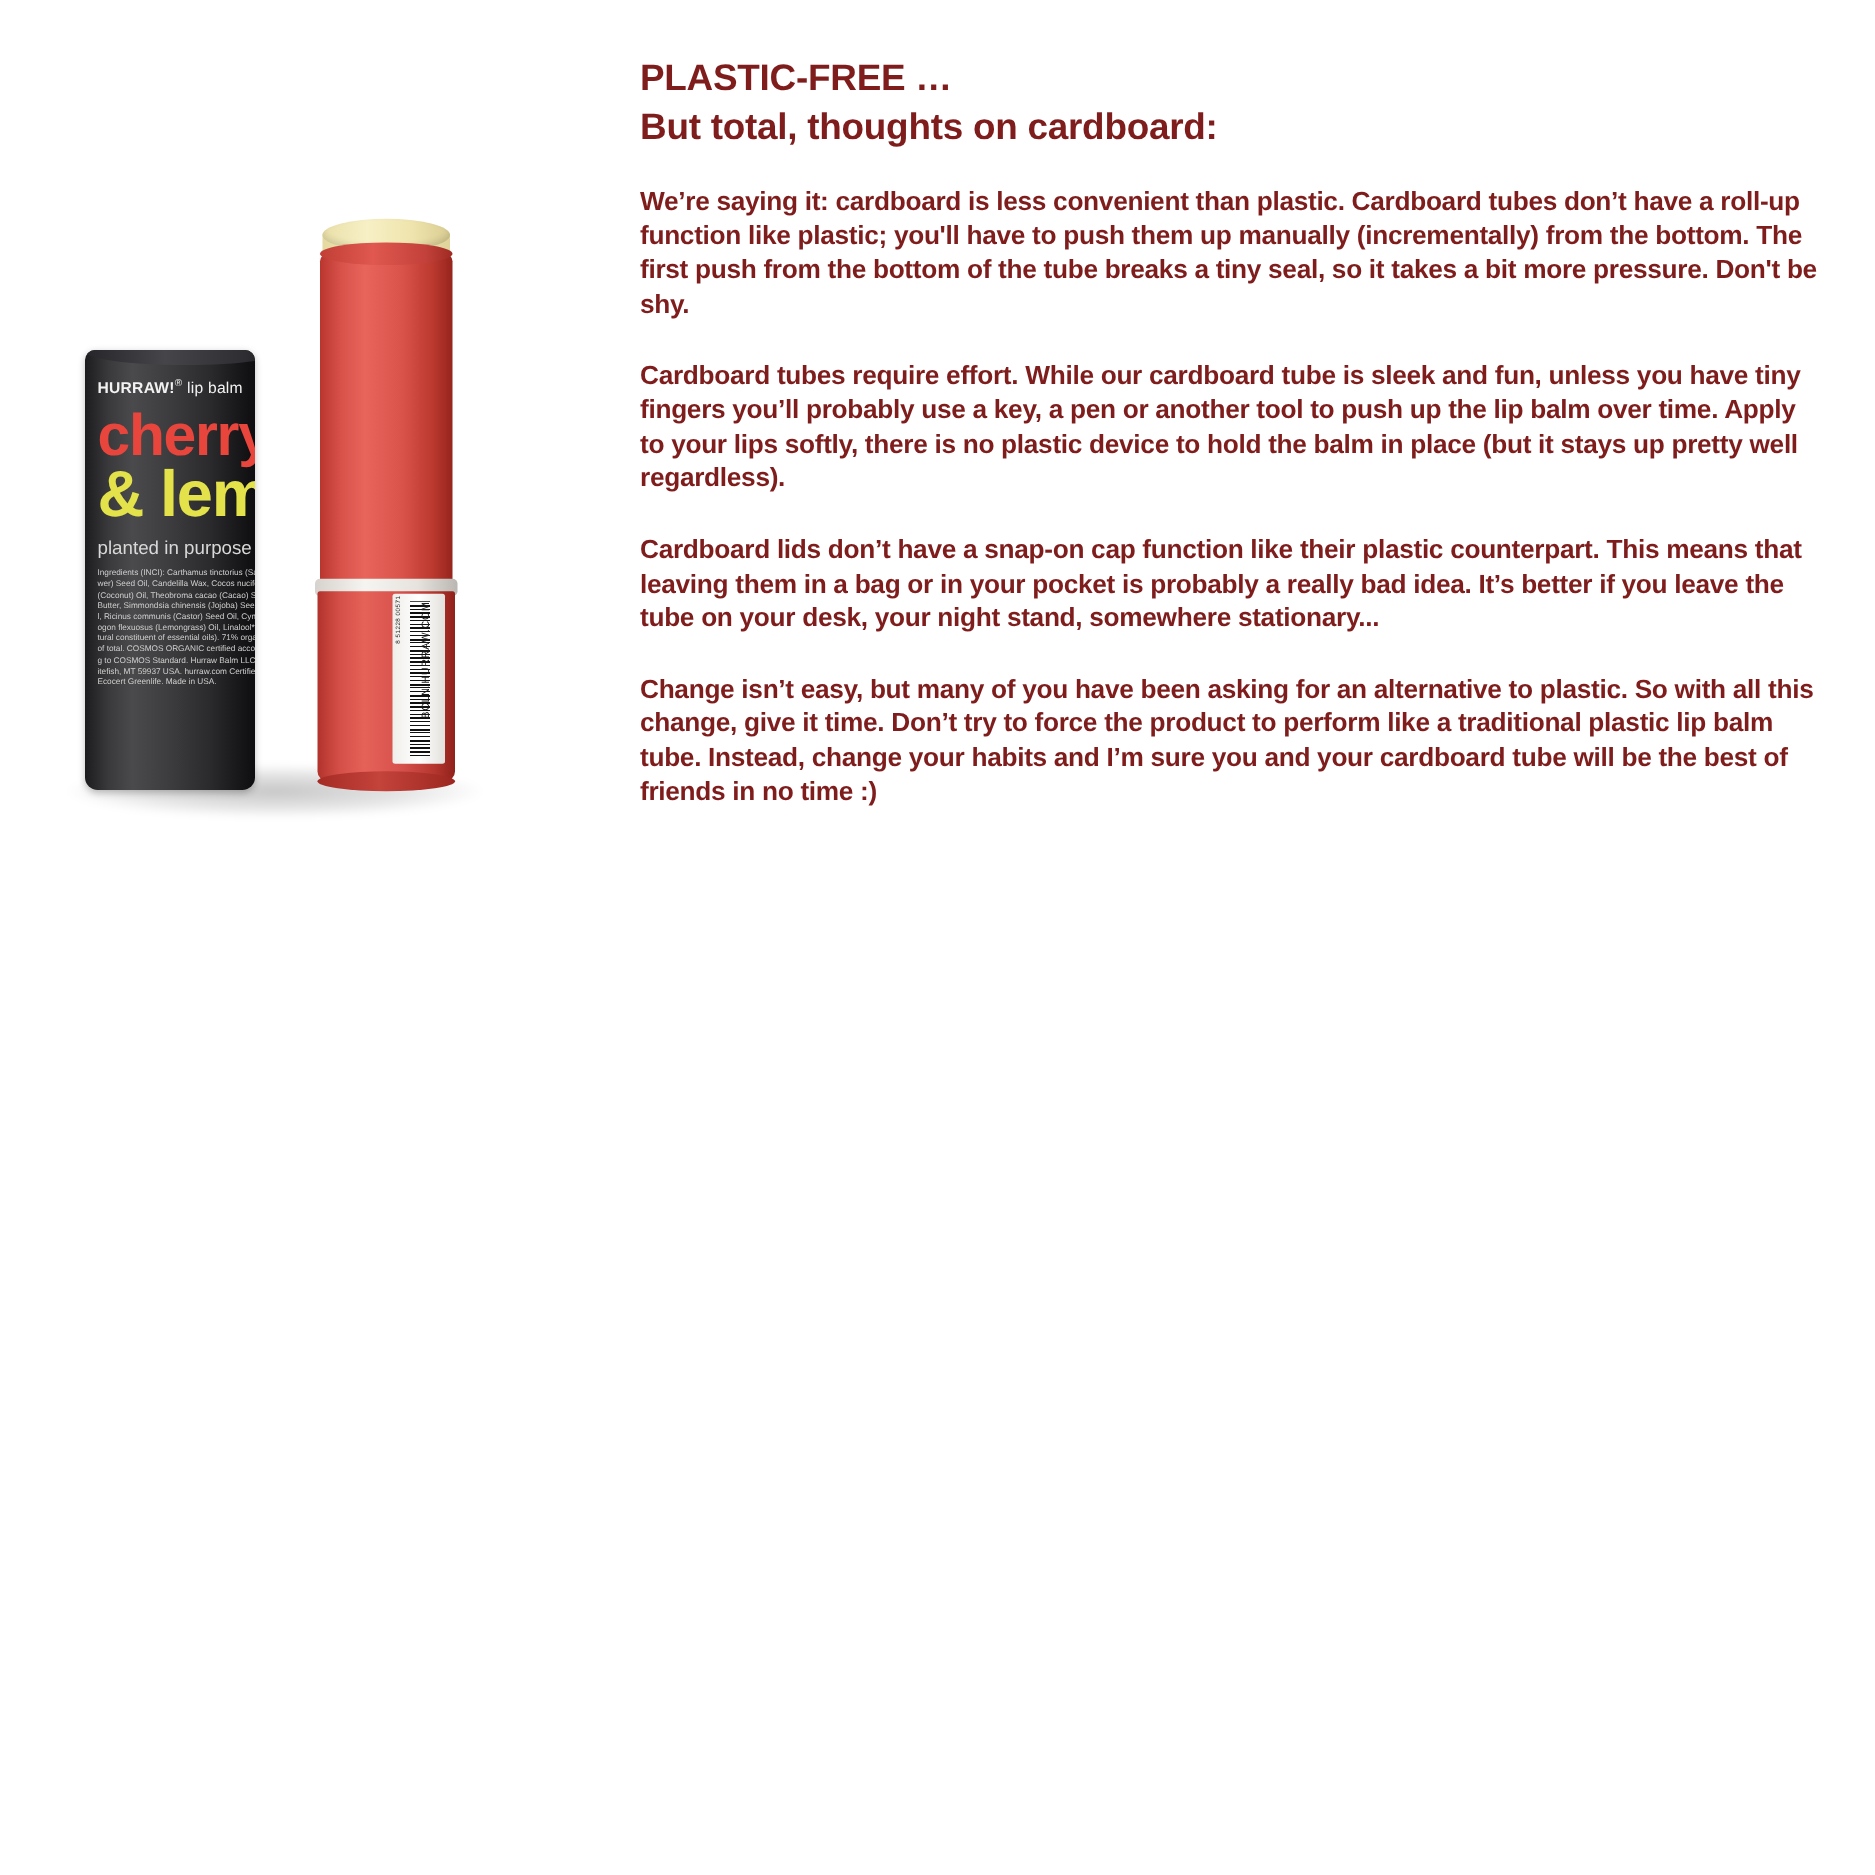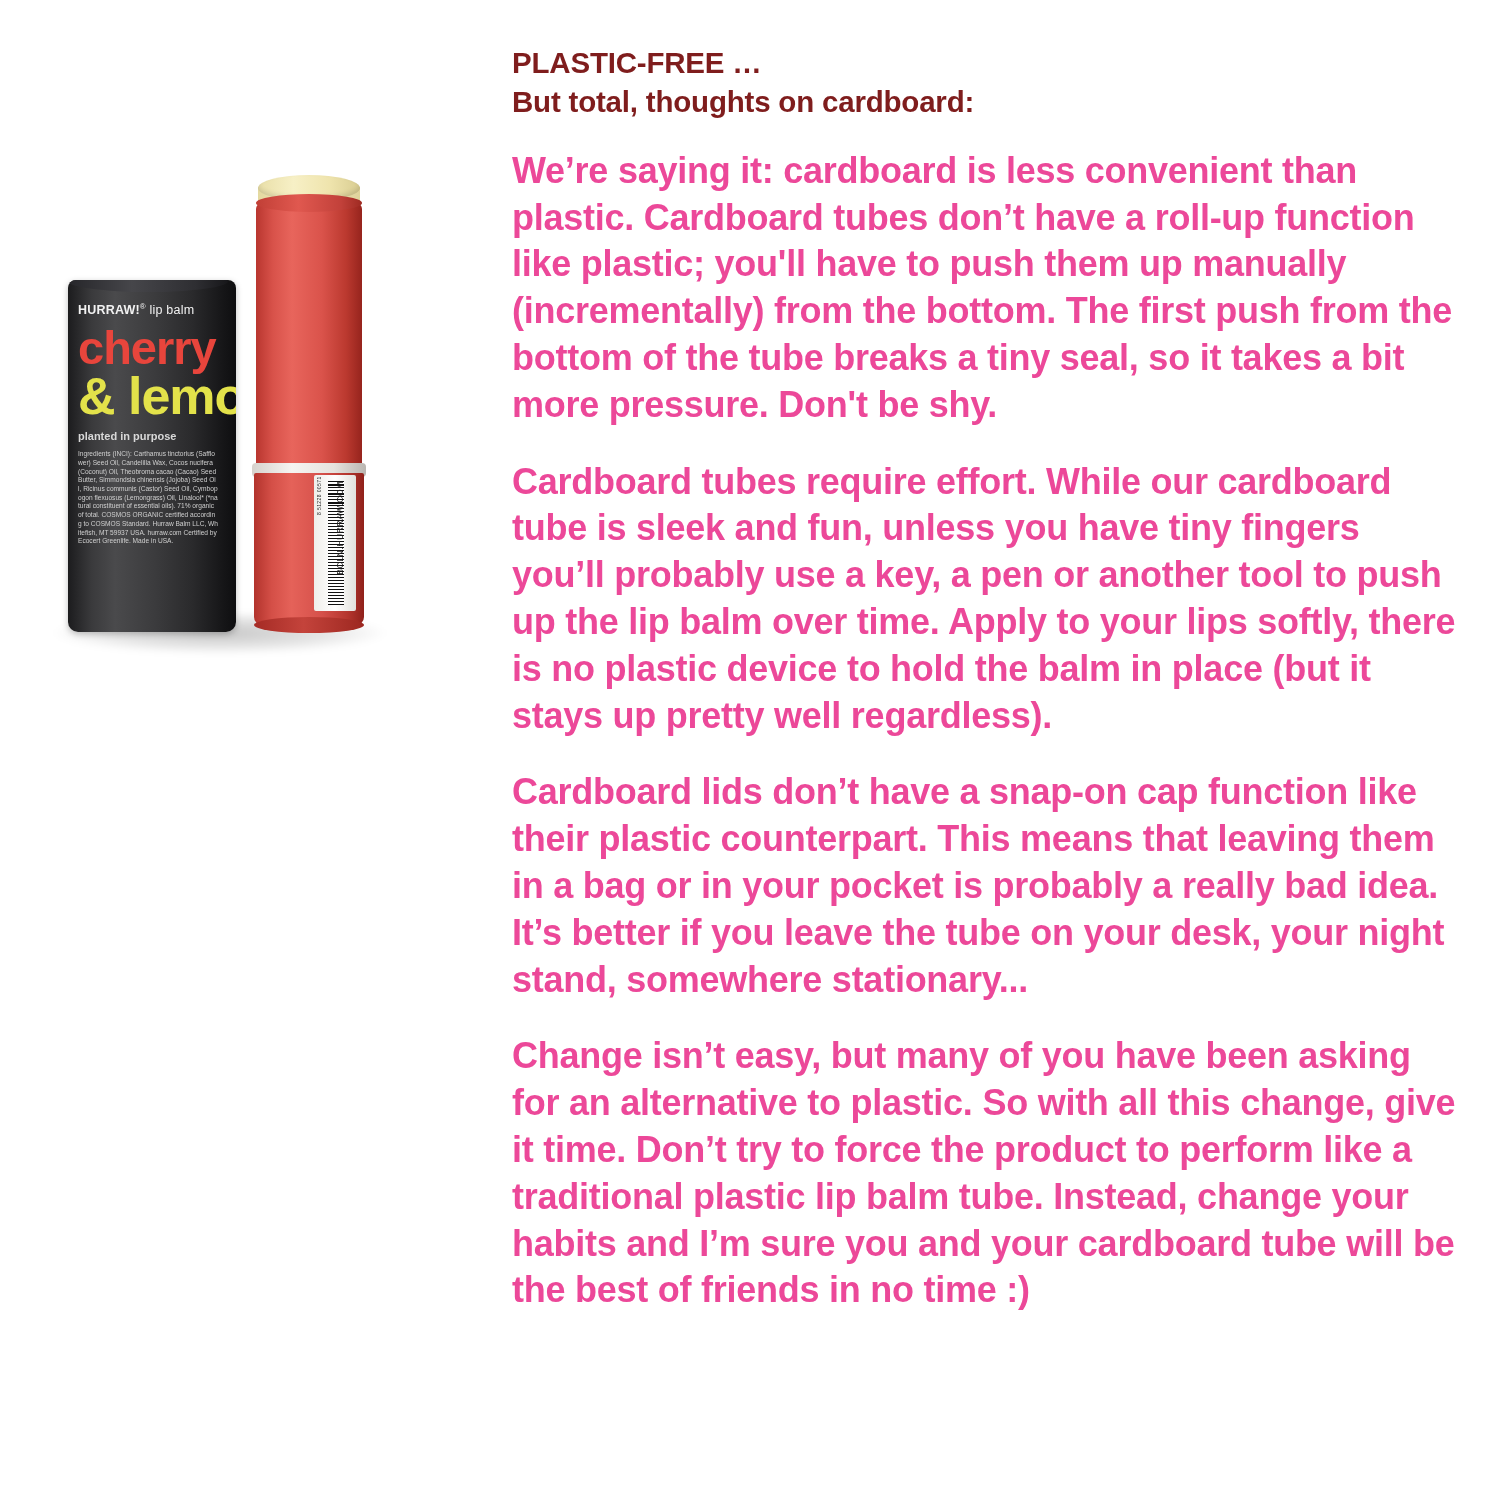--- a/index.html
+++ b/index.html
@@ -40,21 +40,21 @@
     height: 42px;
     background: radial-gradient(ellipse at center, rgba(0,0,0,0.22) 0%, rgba(0,0,0,0.10) 45%, rgba(0,0,0,0) 72%);
     filter: blur(3px);
   }
 
   
   .tube-black {
     position: absolute;
     left: 68px;
     top: 280px;
-    width: 168px;
+    width: 136px;
     height: 352px;
     border-radius: 8px 8px 10px 10px;
     background: linear-gradient(to right,
       #1c1c1e 0%,
       #3a3a3c 14%,
       #4a4a4c 28%,
       #3b3b3d 52%,
       #2a2a2c 74%,
       #161618 92%,
       #0e0e10 100%);
@@ -98,24 +98,23 @@
   .flavor2 {
     font-size: 52px;
     line-height: 1.0;
     font-weight: 700;
     color: #e3e24a;
     white-space: nowrap;
     letter-spacing: -1px;
   }
   .tagline {
     margin-top: 8px;
-    font-size: 11px;
+    font-size: 15px;
     color: #d8d8d8;
     white-space: nowrap;
-    font-weight: bold;
   }
   .ingredients {
     margin-top: 8px;
     font-size: 6.6px;
     line-height: 1.32;
     color: #cfcfcf;
     word-break: break-all;
   }
 
   
@@ -252,24 +251,24 @@
   .headline {
     font-size: 29.5px;
     line-height: 1.32;
     font-weight: 700;
     color: #7f1d1d;
     margin: 0 0 26px 0;
     letter-spacing: -0.2px;
   }
   .headline .l2 { display: block; }
   .para {
-    font-size: 36px;
+    font-size: 21px;
     line-height: 1.30;
     font-weight: 700;
-    color: #ec4899;
+    color: #7f1d1d;
     margin: 0 0 30px 0;
     letter-spacing: -0.25px;
   }
   .para:last-child { margin-bottom: 0; }
 </style>
 </head>
 <body>
 
 <div class="page">
 

